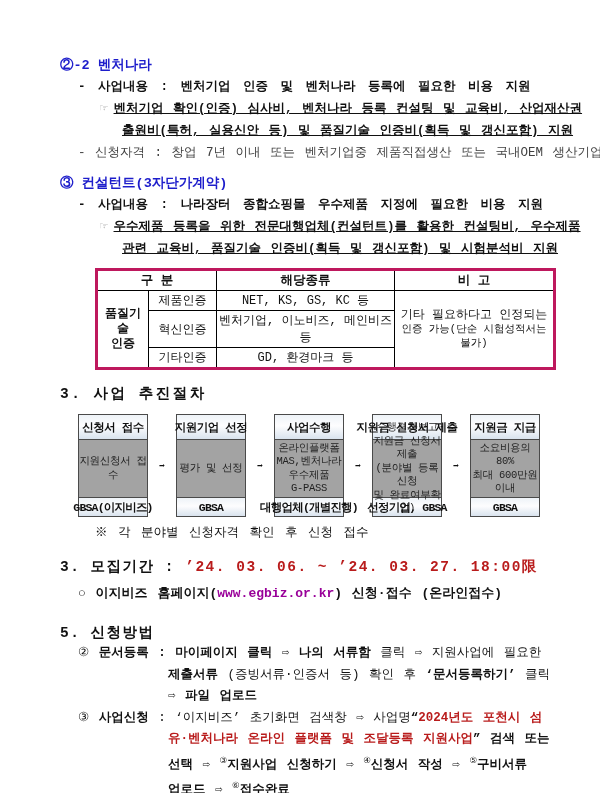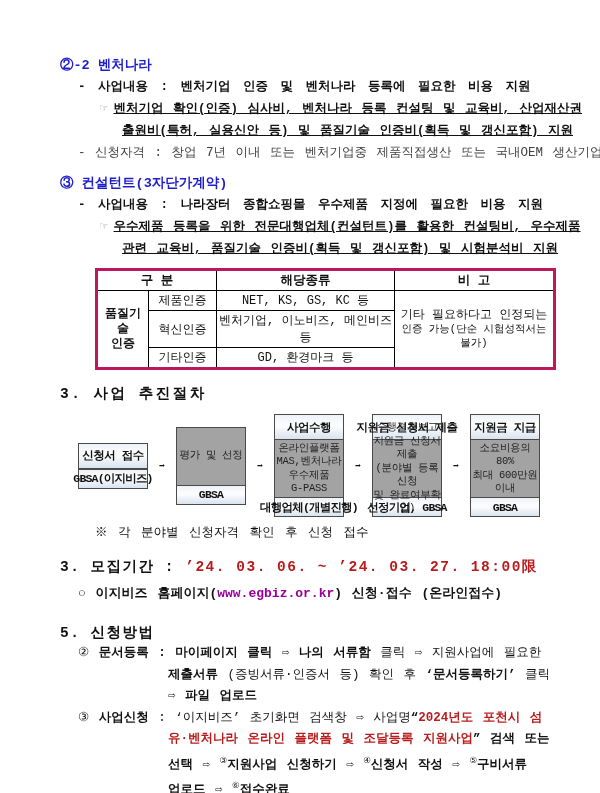--- a/index.html
+++ b/index.html
@@ -101,24 +101,26 @@
       <td>GD, 환경마크 등</td>
     </tr>
   </tbody>
     </table>
 
   <div class="h-num mt14" style="letter-spacing:2.5px;">3. 사업 추진절차</div>
 
   <div class="flow">
     <div class="fbox">
       <div class="fhead">신청서 접수</div>
+      <div class="fbody" style="white-space: pre-line;">지원신청서 접수</div>
       <div class="ffoot">GBSA(이지비즈)</div>
     </div>
     <div class="farrow">➡</div>
     <div class="fbox">
+      <div class="fhead">지원기업 선정</div>
       <div class="fbody" style="white-space: pre-line;">평가 및 선정</div>
       <div class="ffoot">GBSA</div>
     </div>
     <div class="farrow">➡</div>
     <div class="fbox">
       <div class="fhead">사업수행</div>
       <div class="fbody" style="white-space: pre-line;">온라인플랫폼
 MAS,벤처나라
 우수제품
 G-PASS</div>

